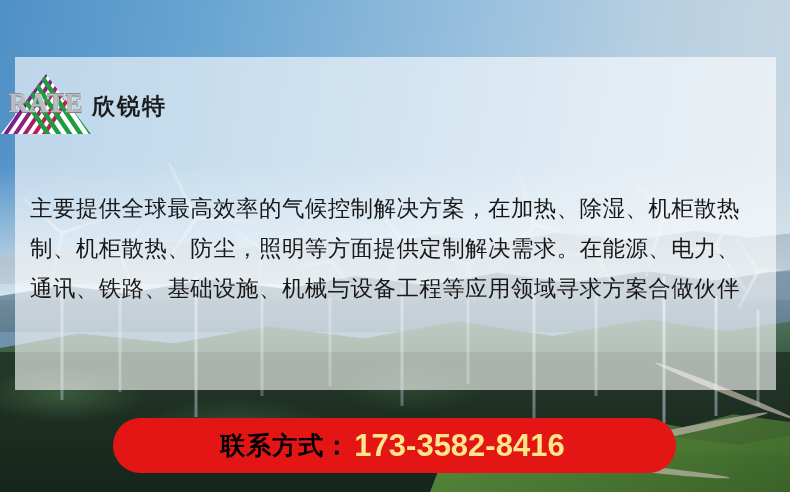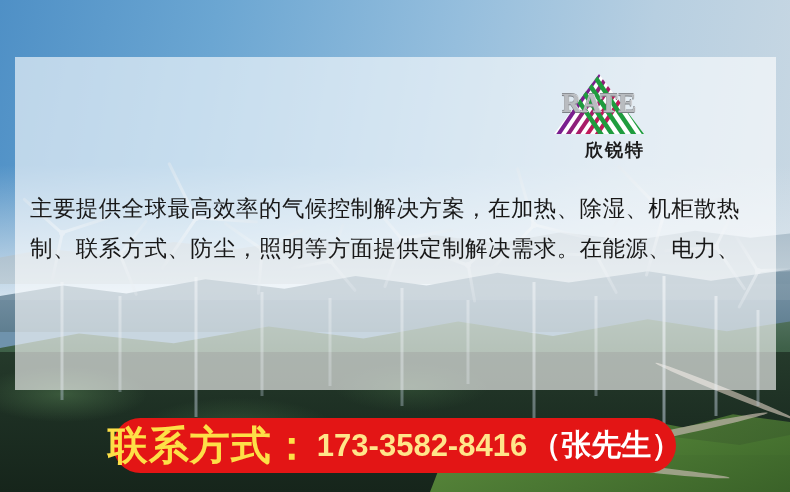--- a/index.html
+++ b/index.html
@@ -110,36 +110,36 @@
 
   
   .panel {
     position:absolute; left:15px; top:57px; width:761px; height:333px;
     background:rgba(255,255,255,0.62);
   }
 
   
   .logo-wrap {
     position:absolute; left:0; top:73px; width:645px;
-    display:flex; flex-direction:column; align-items:flex-end;
+    display:flex; flex-direction:row; align-items:flex-start;
   }
   .logo-mark { position:relative; width:92px; height:62px; }
   .logo-mark svg { display:block; }
   .logo-word {
     position:absolute; left:0; top:17px; width:92px;
     text-align:center;
     font-family:"Liberation Serif","DejaVu Serif",serif;
     font-weight:bold; font-size:27px; letter-spacing:.5px;
     color:#b9bcc0;
     text-shadow:0 1px 0 #7d8186, 1px 0 0 #d8dadd, 0 -1px 0 #8c9095;
     line-height:1;
   }
   .logo-cn {
-    margin-top:3px;
-    font-size:18px; font-weight:bold; color:#1b1b1b;
+    margin-top:18px;
+    font-size:23px; font-weight:bold; color:#1b1b1b;
     letter-spacing:2px;
     font-family:"DejaVu Sans","Liberation Sans",sans-serif;
   }
 
   
   .para {
     position:absolute; left:30px; top:188px; width:740px;
     color:#181818;
     font-size:22.5px;
     line-height:40px;
@@ -164,21 +164,21 @@
 
   
   .red-pill {
     position:absolute; left:113px; top:418px; width:563px; height:55px;
     background:#e31515;
     border-radius:28px;
     display:flex; align-items:center; justify-content:center;
     gap:0;
   }
   .red-pill .label {
-    color:#fde047; font-size:40px; font-weight:bold; letter-spacing:1px;
+    color:#000000; font-size:25px; font-weight:bold; letter-spacing:1px;
     font-family:"DejaVu Sans","Liberation Sans",sans-serif;
     white-space:nowrap;
   }
   .red-pill .phone {
     color:#ffe58a; font-size:31px; font-weight:bold; letter-spacing:0px;
     font-family:"Liberation Sans","DejaVu Sans",sans-serif;
     white-space:nowrap;
     padding:0 4px;
   }
   .red-pill .person {
@@ -329,23 +329,23 @@
           </g>
         </g>
       </svg>
       <div class="logo-word">RATE</div>
     </div>
     <div class="logo-cn">欣锐特</div>
   </div>
 
   <div class="para">
     <span class="ln">主要提供全球最高效率的气候控制解决方案，在加热、除湿、机柜散热</span>
-    <span class="ln">制、联系方式、防尘，照明等方面提供定制解决需求。在能源、电力、</span>
+    <span class="ln">制、机柜散热、防尘，照明等方面提供定制解决需求。在能源、电力、</span>
+    <span class="ln">通讯、铁路、基础设施、机械与设备工程等应用领域寻求方案合做伙伴</span>
   </div>
 
 
   <div class="red-pill">
     <span class="label">联系方式：</span>
     <span class="phone">173-3582-8416</span>
-    <span class="person">（张先生）</span>
   </div>
 
 </div>
 
 </body></html>

